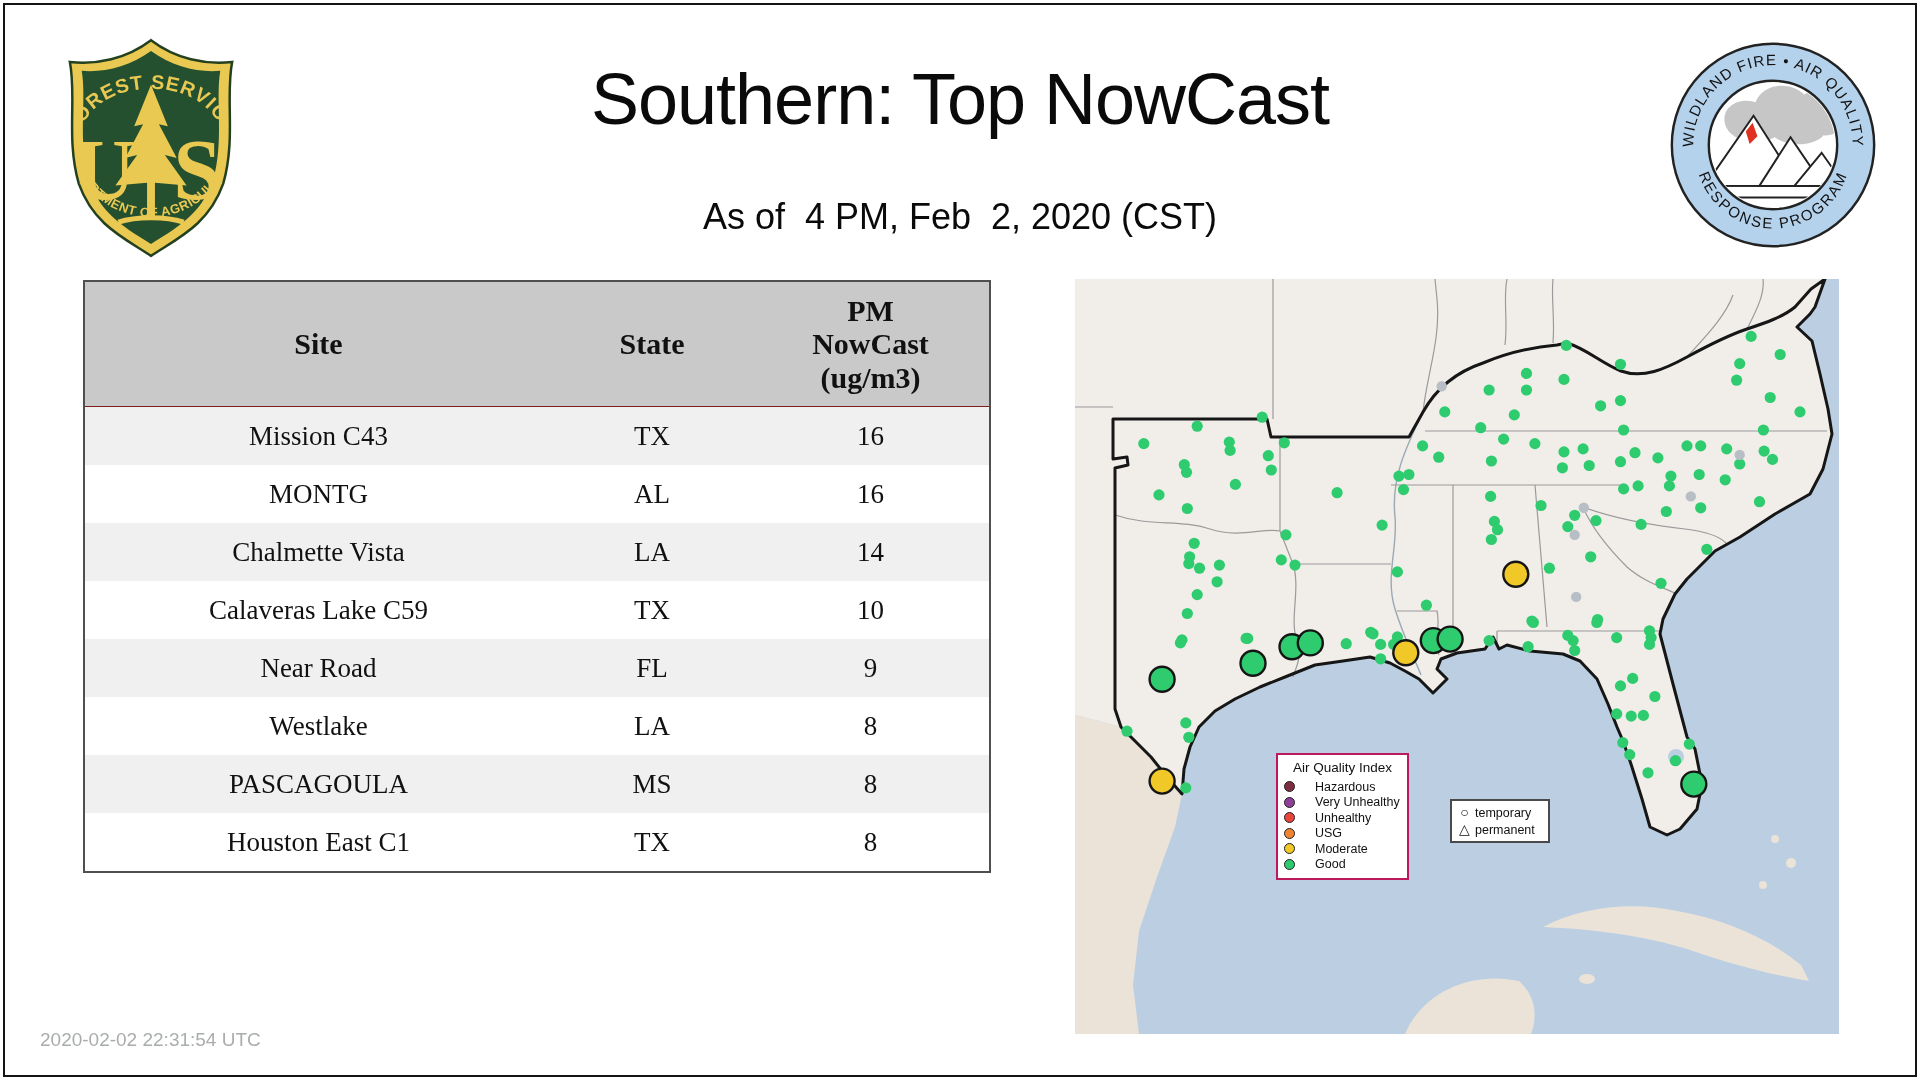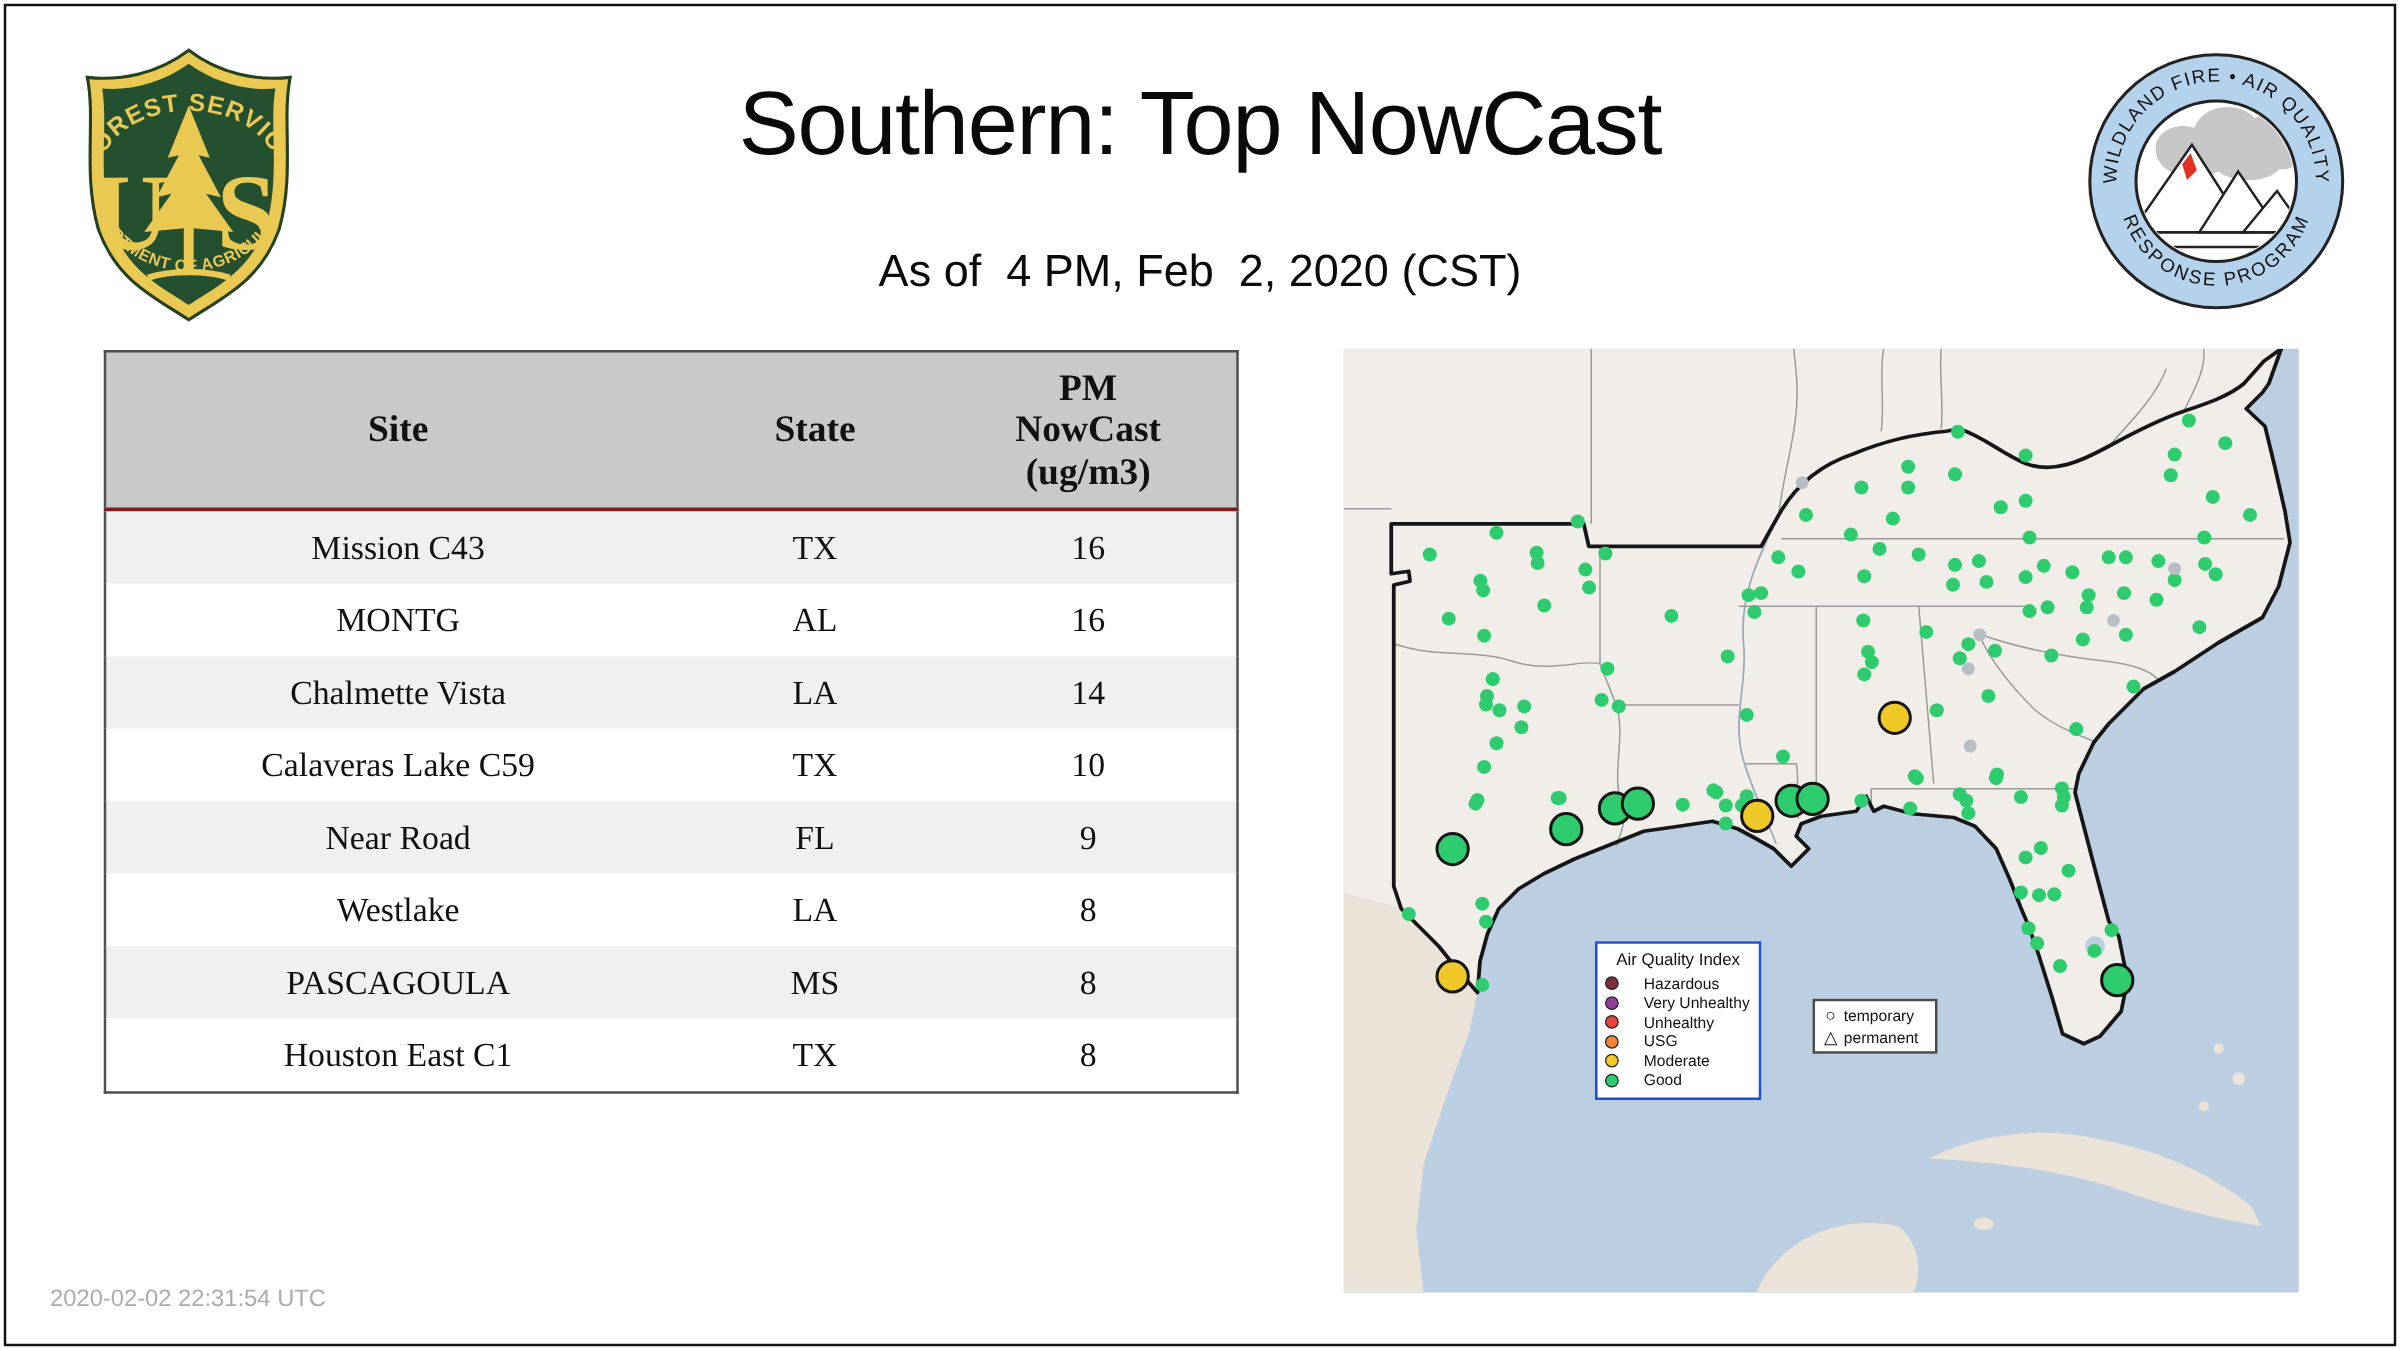--- a/index.html
+++ b/index.html
@@ -14,32 +14,32 @@
          font-size:72px;font-weight:400;letter-spacing:-1px;white-space:pre;color:#0a0a0a;}
   .subtitle{position:absolute;left:50%;transform:translateX(-50%);top:196px;
          font-size:36px;font-weight:400;white-space:pre;color:#0a0a0a;}
 
   
   table.nowcast{position:absolute;left:83px;top:280px;width:906px;border-collapse:collapse;
          table-layout:fixed;text-align:center;border:2px solid #4f4f4f;background:#fff;
          font-family:"Liberation Serif",serif;}
   table.nowcast th{background:#c9c9c9;height:124px;font-size:30px;font-weight:bold;
          white-space:pre-line;vertical-align:middle;line-height:1.12;
-         border-bottom:3px solid #7f1d1d;padding:0 4px;}
+         border-bottom:1px solid #7f1d1d;padding:0 4px;}
   table.nowcast td{height:58px;font-size:27px;padding:0 20px;}
   table.nowcast tbody tr:nth-child(odd){background:#f0f0f0;}
   table.nowcast tbody tr:nth-child(even){background:#ffffff;}
 
   .timestamp{position:absolute;left:40px;top:1029px;font-size:19px;color:#aaadad;}
 
   
   .map{position:absolute;left:1075px;top:279px;width:764px;height:755px;background:#bccfe2;overflow:hidden;}
   .map svg.base{position:absolute;left:0;top:0;width:100%;height:100%;}
   .aqi-legend{position:absolute;left:201px;top:474px;width:133px;background:#fff;
-         border:2px solid #1d4ed8;padding:5px 6px 6px 6px;box-sizing:border-box;}
+         border:2px solid #be185d;padding:5px 6px 6px 6px;box-sizing:border-box;}
   .aqi-legend .lg-title{font-size:13.5px;text-align:center;margin-bottom:4px;color:#111;}
   .aqi-legend .lg-item{display:flex;align-items:center;gap:20px;height:15.5px;font-size:12.5px;color:#111;}
   .aqi-legend .sw{width:11px;height:11px;border-radius:50%;border:1.6px solid #222;flex:0 0 auto;box-sizing:border-box;}
   .marker-key{position:absolute;left:375px;top:520px;width:100px;background:#fff;
          border:2px solid #4a4a4a;padding:3px 6px;box-sizing:border-box;font-size:12.5px;color:#111;}
   .marker-key .mk-row{display:flex;align-items:center;height:17px;gap:4px;}
   .marker-key .glyph{width:13px;text-align:center;font-size:14px;line-height:13px;color:#111;}
 </style>
 </head>
 <body>

